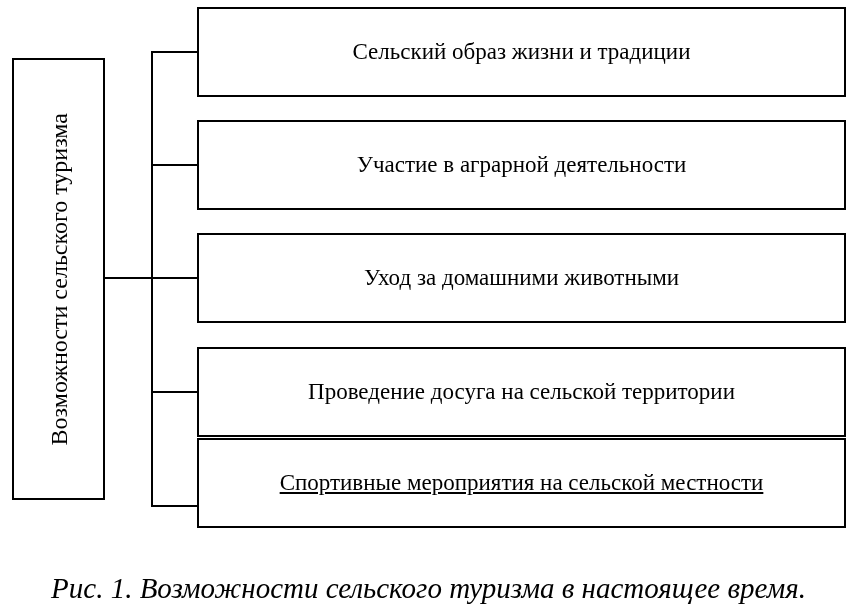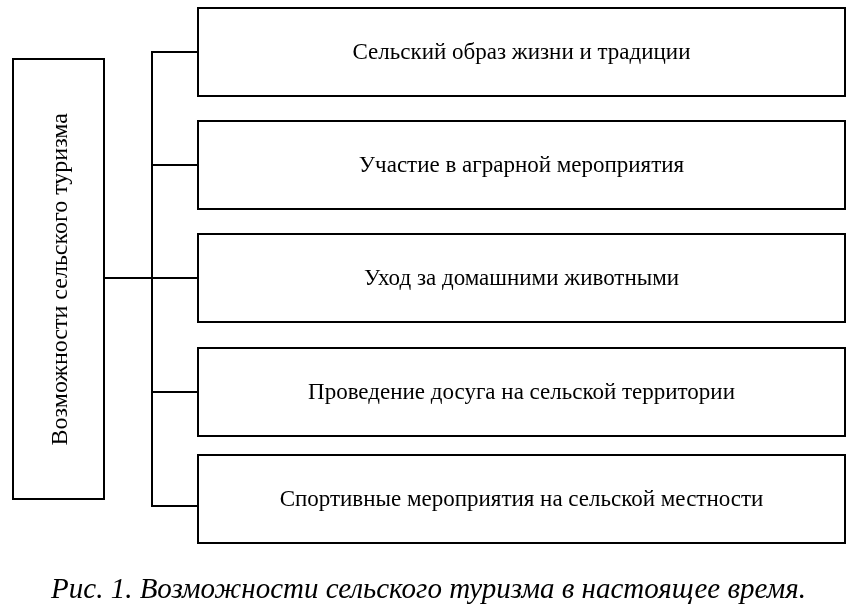--- a/index.html
+++ b/index.html
@@ -43,21 +43,21 @@
     left: 197px;
     width: 649px;
     height: 90px;
     font-size: 23px;
     padding: 0 10px;
   }
   .item-box.i0 { top: 7px; }
   .item-box.i1 { top: 120px; }
   .item-box.i2 { top: 233px; }
   .item-box.i3 { top: 347px; }
-  .item-box.i4 { top: 454px; }
+  .item-box.i4 { top: 438px; text-decoration: underline; }
   .line {
     position: absolute;
     background: #000000;
   }
   .trunk {
     left: 151px;
     top: 51px;
     width: 2px;
     height: 456px;
   }
@@ -95,21 +95,21 @@
   <div class="line branch b0"></div>
   <div class="line branch b1"></div>
   <div class="line branch b2"></div>
   <div class="line branch b3"></div>
   <div class="line branch b4"></div>
 
   <div class="box item-box i0">
     <span>Сельский образ жизни и традиции</span>
   </div>
   <div class="box item-box i1">
-    <span>Участие в аграрной мероприятия</span>
+    <span>Участие в аграрной деятельности</span>
   </div>
   <div class="box item-box i2">
     <span>Уход за домашними животными</span>
   </div>
   <div class="box item-box i3">
     <span>Проведение досуга на сельской территории</span>
   </div>
   <div class="box item-box i4">
     <span>Спортивные мероприятия на сельской местности</span>
   </div>

